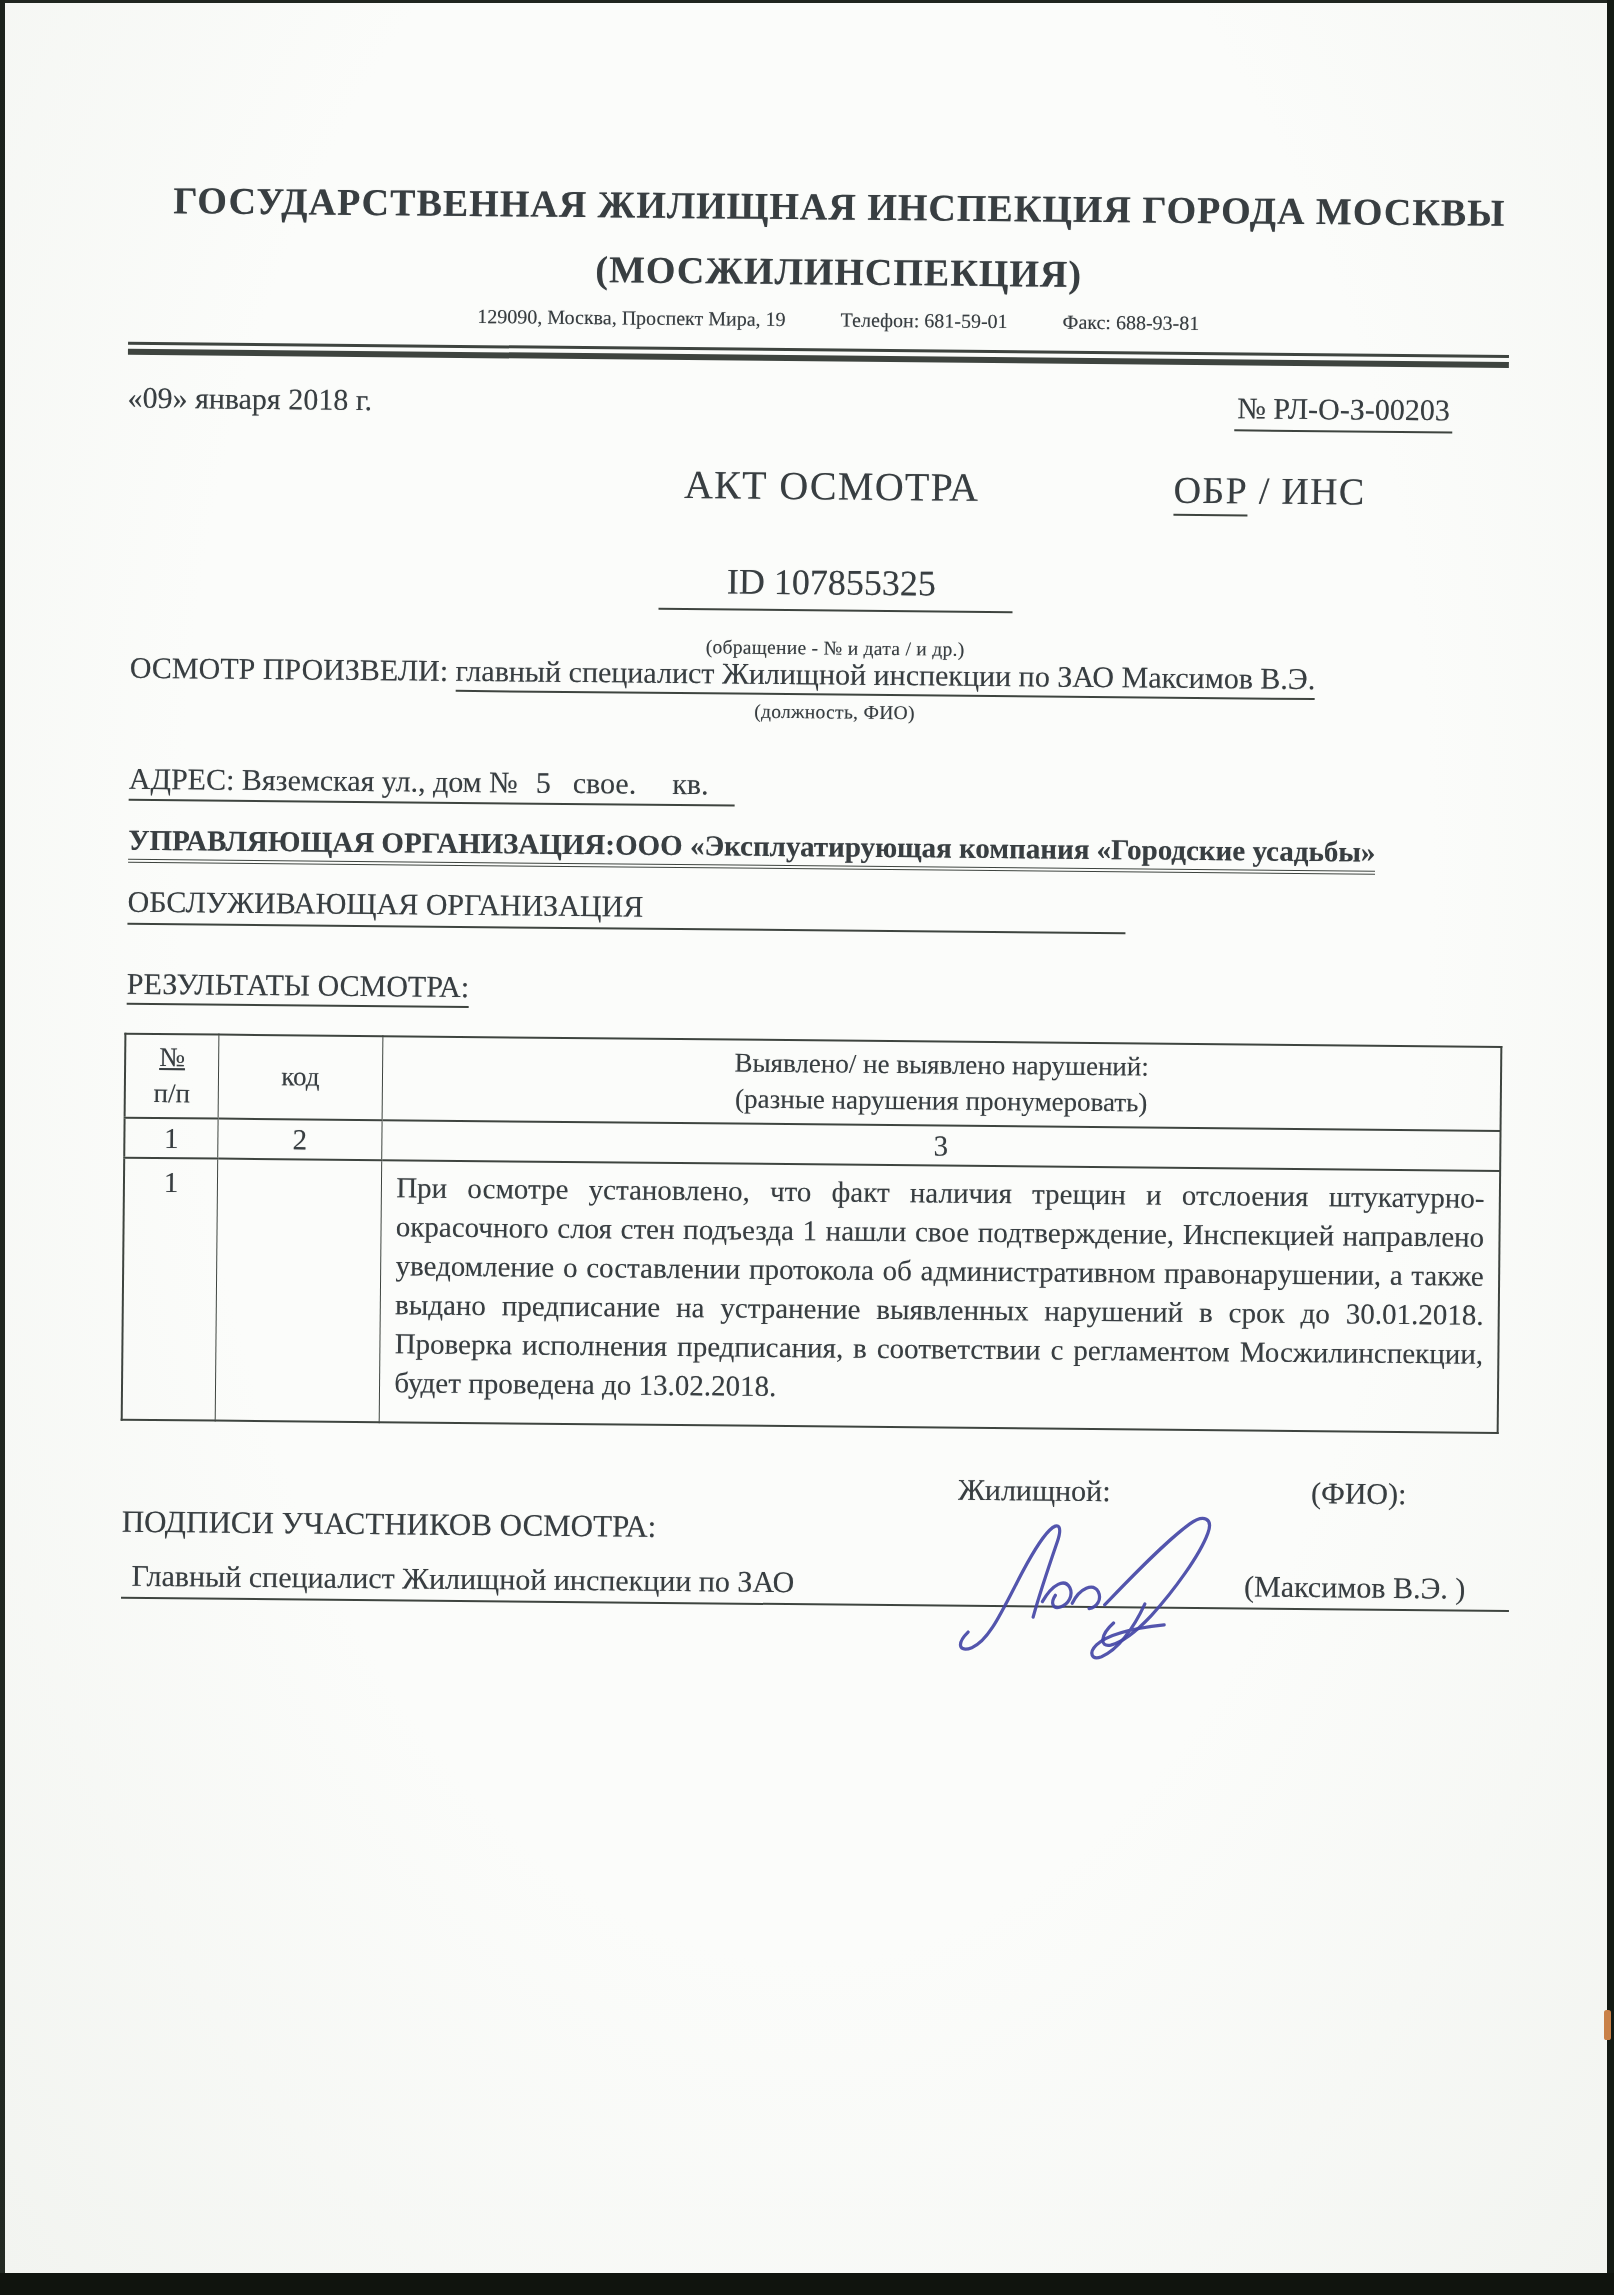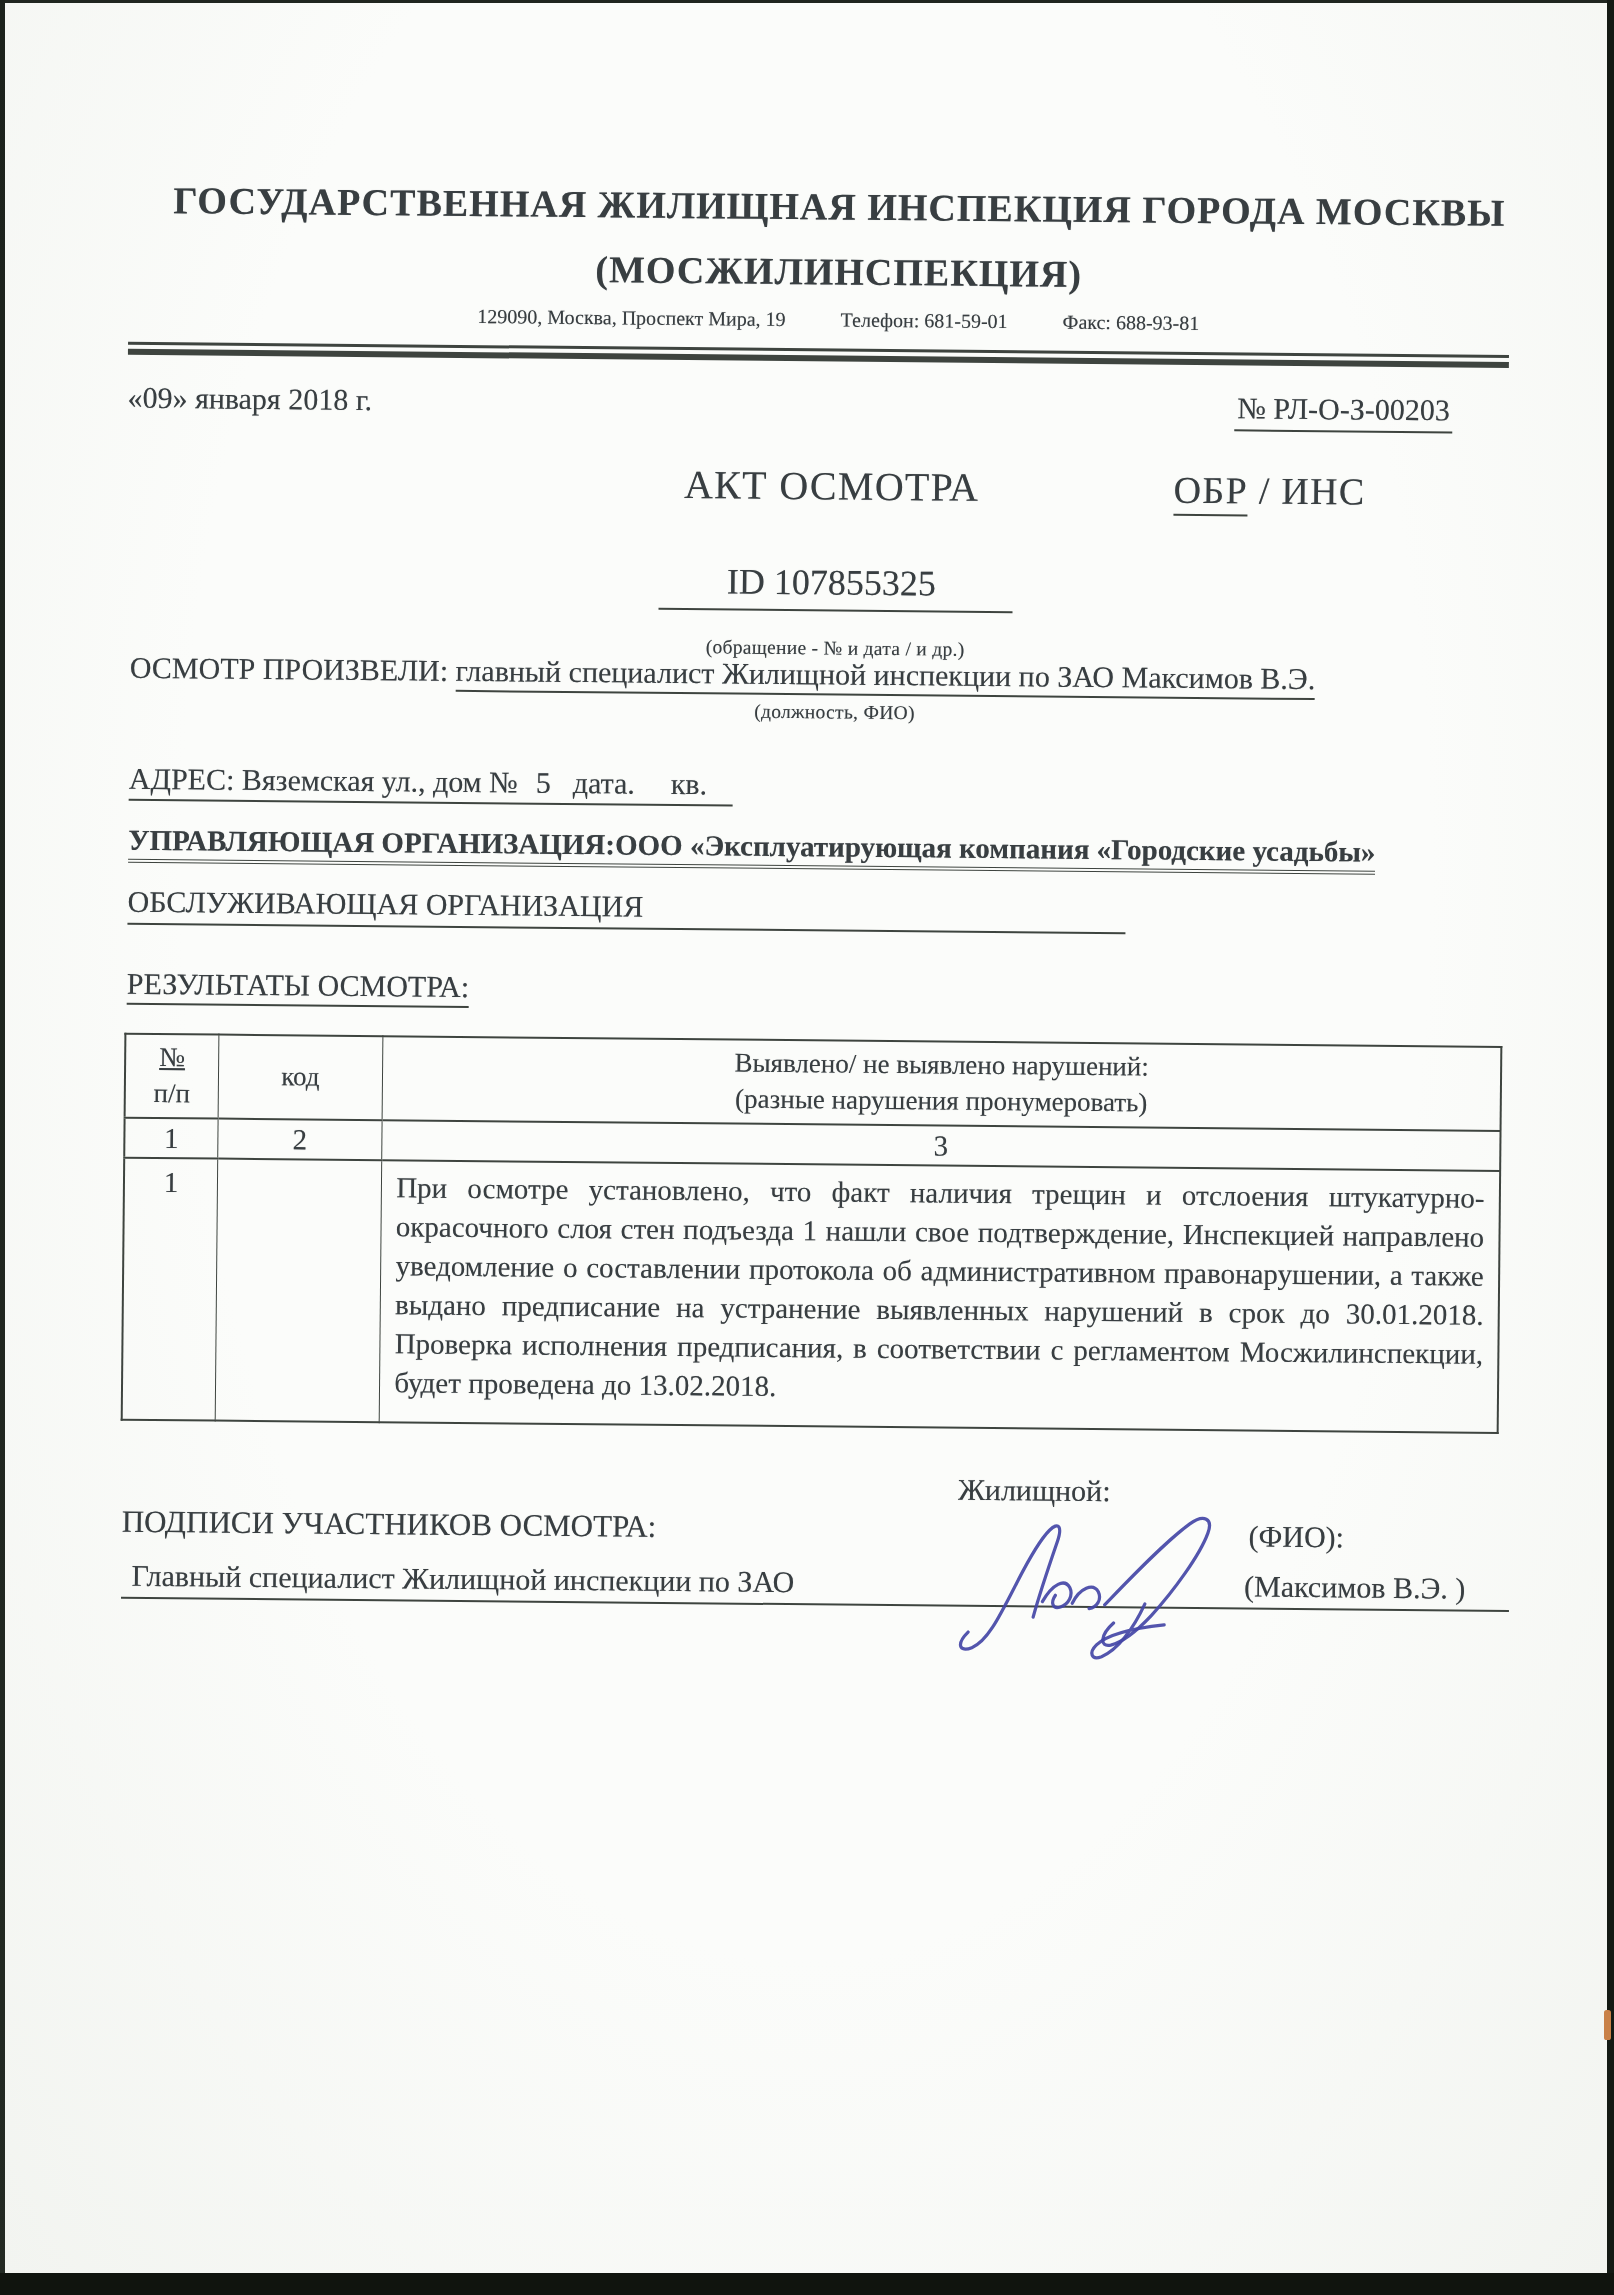--- a/index.html
+++ b/index.html
@@ -115,21 +115,21 @@
 
   <div class="abs body-line" style="left:127px;top:657px;">
     <span>ОСМОТР ПРОИЗВЕЛИ:</span>
     <span class="insp-value">главный специалист Жилищной инспекции по ЗАО Максимов В.Э.</span>
   </div>
   <div class="abs ctr hint" style="top:701px;">(должность, ФИО)</div>
 
   <div class="abs body-line" style="left:127px;top:768px;">
     <span class="addr-line">
       <span>АДРЕС:</span>
-      <span>Вяземская ул., дом №</span><span class="gap w28"></span><span>5</span><span class="gap w34"></span><span>дата.</span><span class="gap w56"></span><span>кв.</span><span class="gap w40"></span>
+      <span>Вяземская ул., дом №</span><span class="gap w28"></span><span>5</span><span class="gap w34"></span><span>свое.</span><span class="gap w56"></span><span>кв.</span><span class="gap w40"></span>
     </span>
   </div>
 
   <div class="abs managing" style="left:127px;top:830px;">
     <span>УПРАВЛЯЮЩАЯ ОРГАНИЗАЦИЯ:</span><span>ООО «Эксплуатирующая компания «Городские усадьбы»</span>
   </div>
 
   <div class="abs service" style="left:127px;top:891px;">
     <span>ОБСЛУЖИВАЮЩАЯ ОРГАНИЗАЦИЯ</span>
     <span class="blank-730"></span>
@@ -159,21 +159,21 @@
     </tr>
     <tr class="rowline">
       <td class="rownum">1</td>
       <td></td>
       <td class="finding">При осмотре установлено, что факт наличия трещин и отслоения штукатурно-окрасочного слоя стен подъезда 1 нашли свое подтверждение, Инспекцией направлено уведомление о составлении протокола об административном правонарушении, а также выдано предписание на устранение выявленных нарушений в срок до 30.01.2018. Проверка исполнения предписания, в соответствии с регламентом Мосжилинспекции, будет проведена до 13.02.2018.</td>
     </tr>
   </tbody>
     </table>
 
   <div class="abs body-line" style="left:963px;top:1471px;">Жилищной:</div>
-  <div class="abs body-line" style="left:1254px;top:1471px;margin-top:44px;">(ФИО):</div>
+  <div class="abs body-line" style="left:1316px;top:1471px;">(ФИО):</div>
 
   <div class="abs" style="left:127px;top:1510px;font-size:31px;">ПОДПИСИ УЧАСТНИКОВ ОСМОТРА:</div>
 
   <div class="signer-row">
     <span class="signer-role">Главный специалист Жилищной инспекции по ЗАО</span>
     <span class="signer-name">(Максимов В.Э. )</span>
   </div>
 
   <svg class="sig-svg" width="286" height="159" viewBox="0 0 440 245">
     <path d="M 28,196 C 10,214 14,228 34,220 C 58,210 76,172 102,120 C 118,88 138,52 152,38 C 166,24 172,32 164,56 C 150,98 136,142 128,172"></path>

